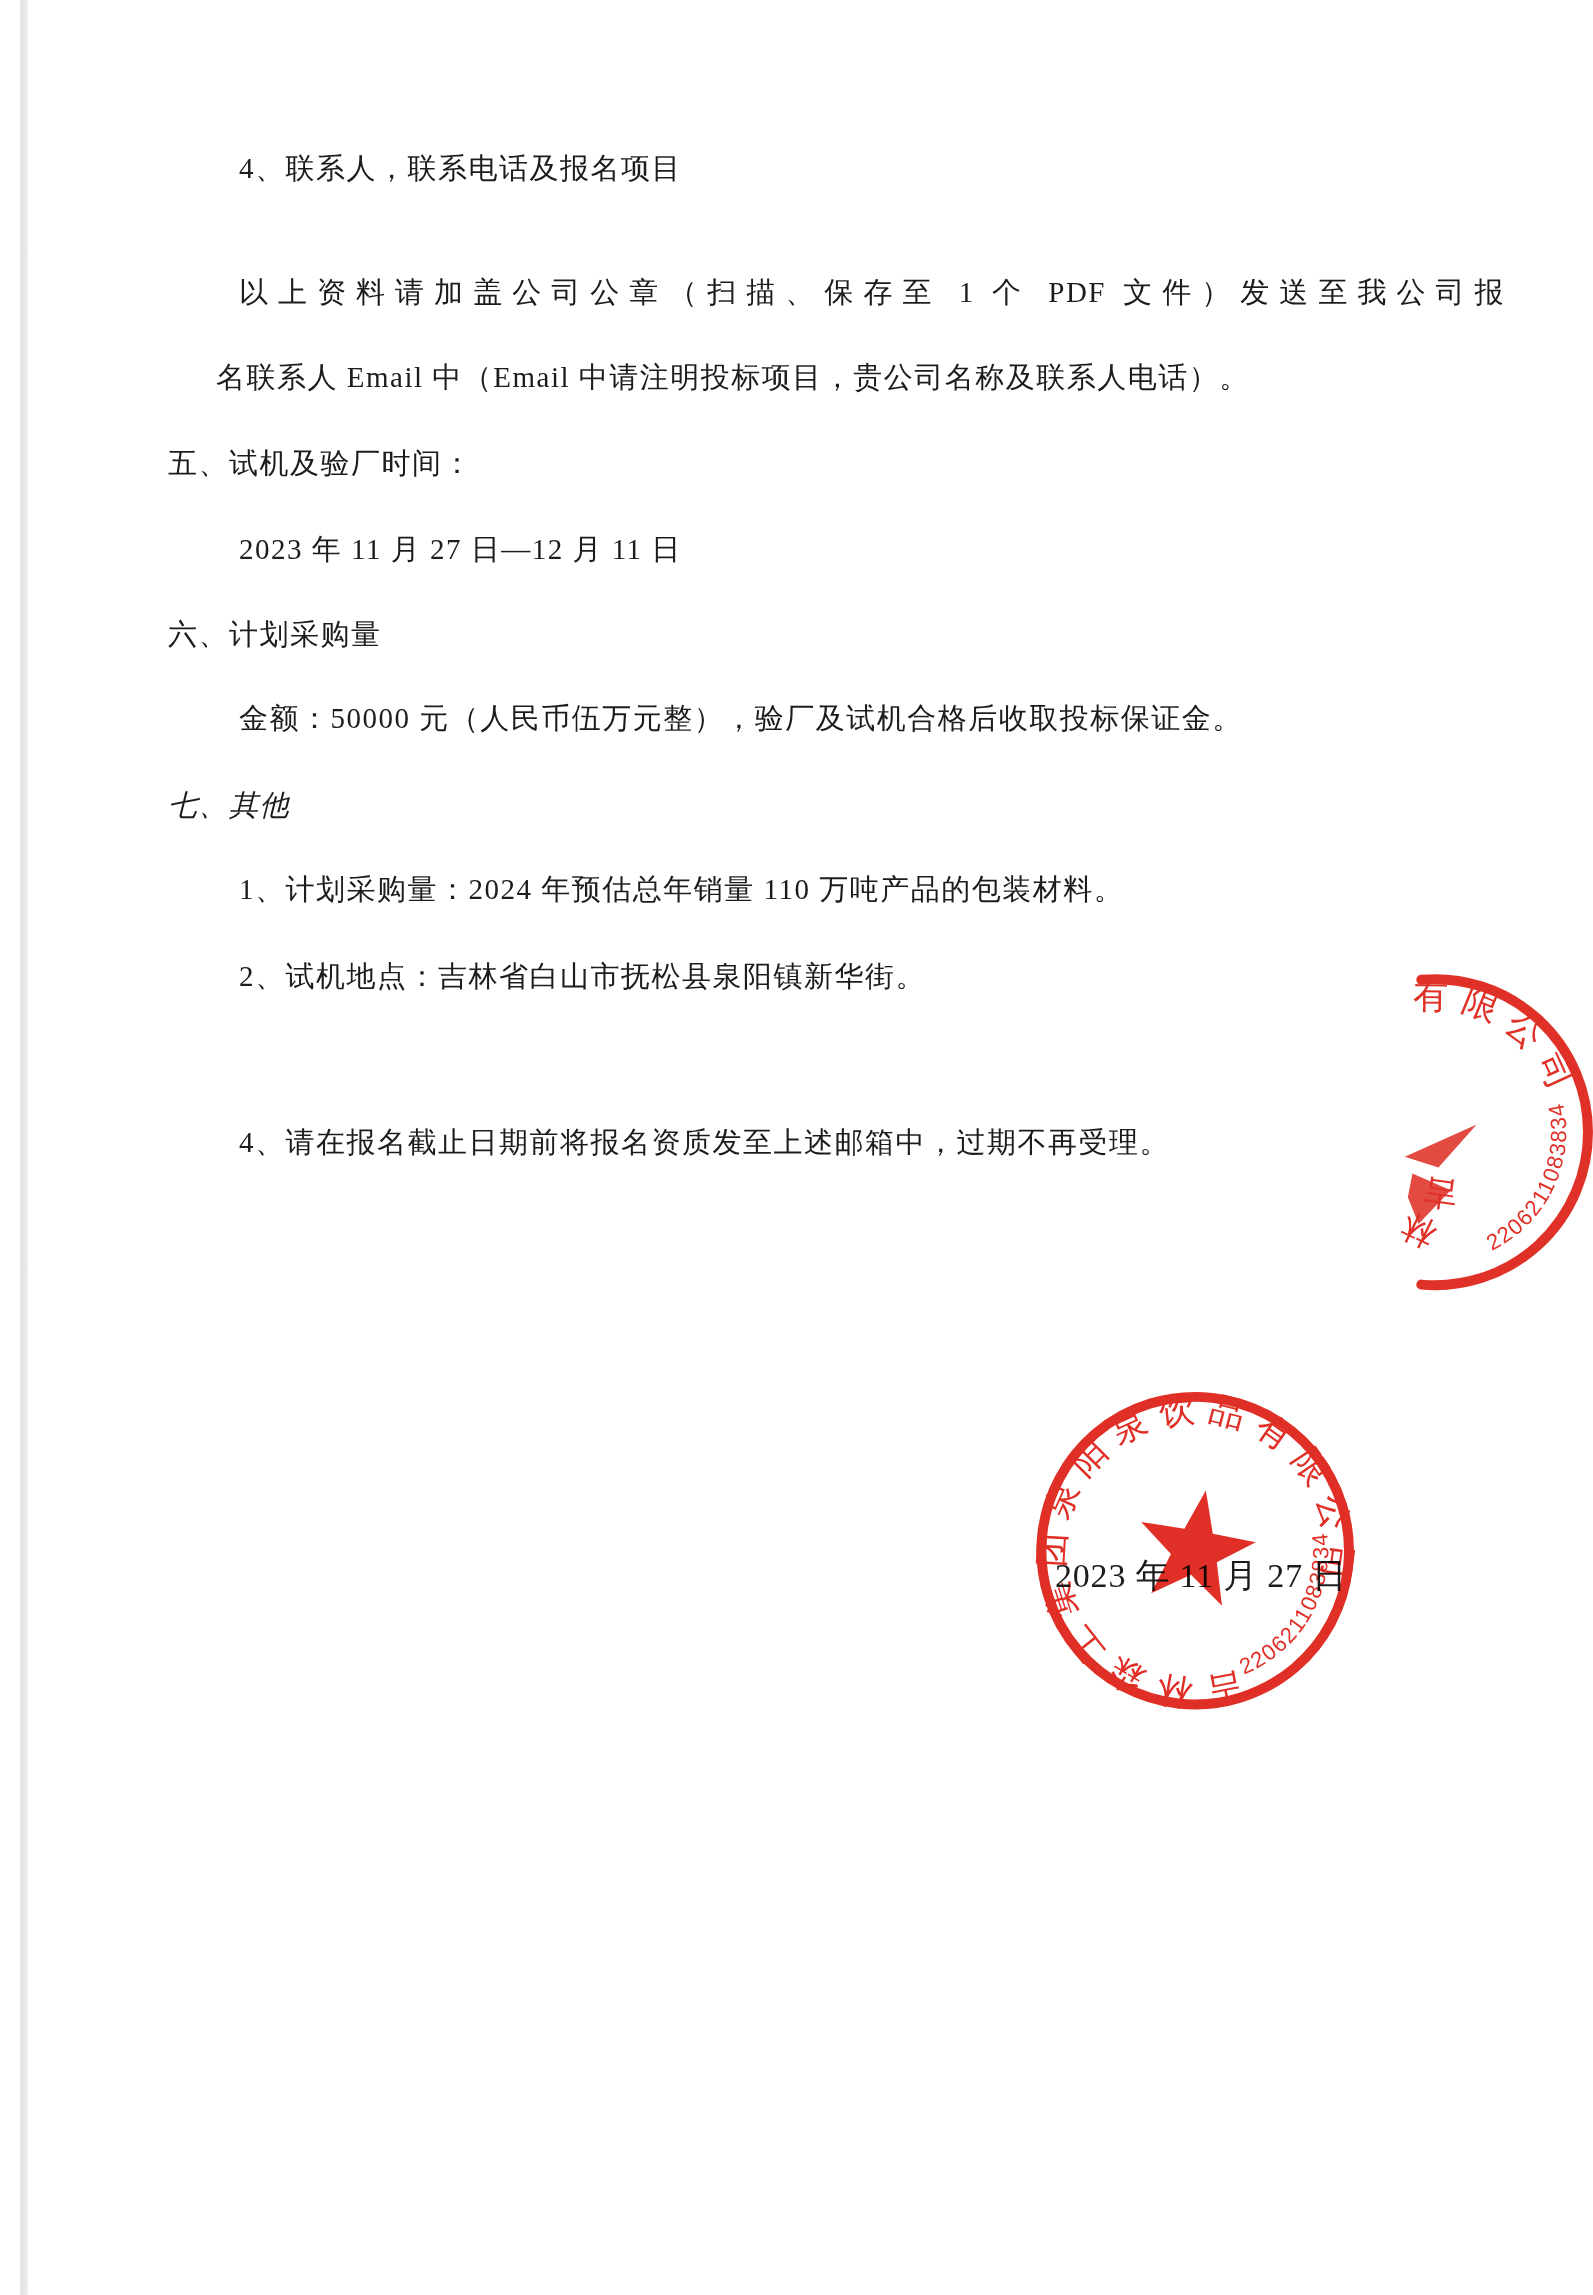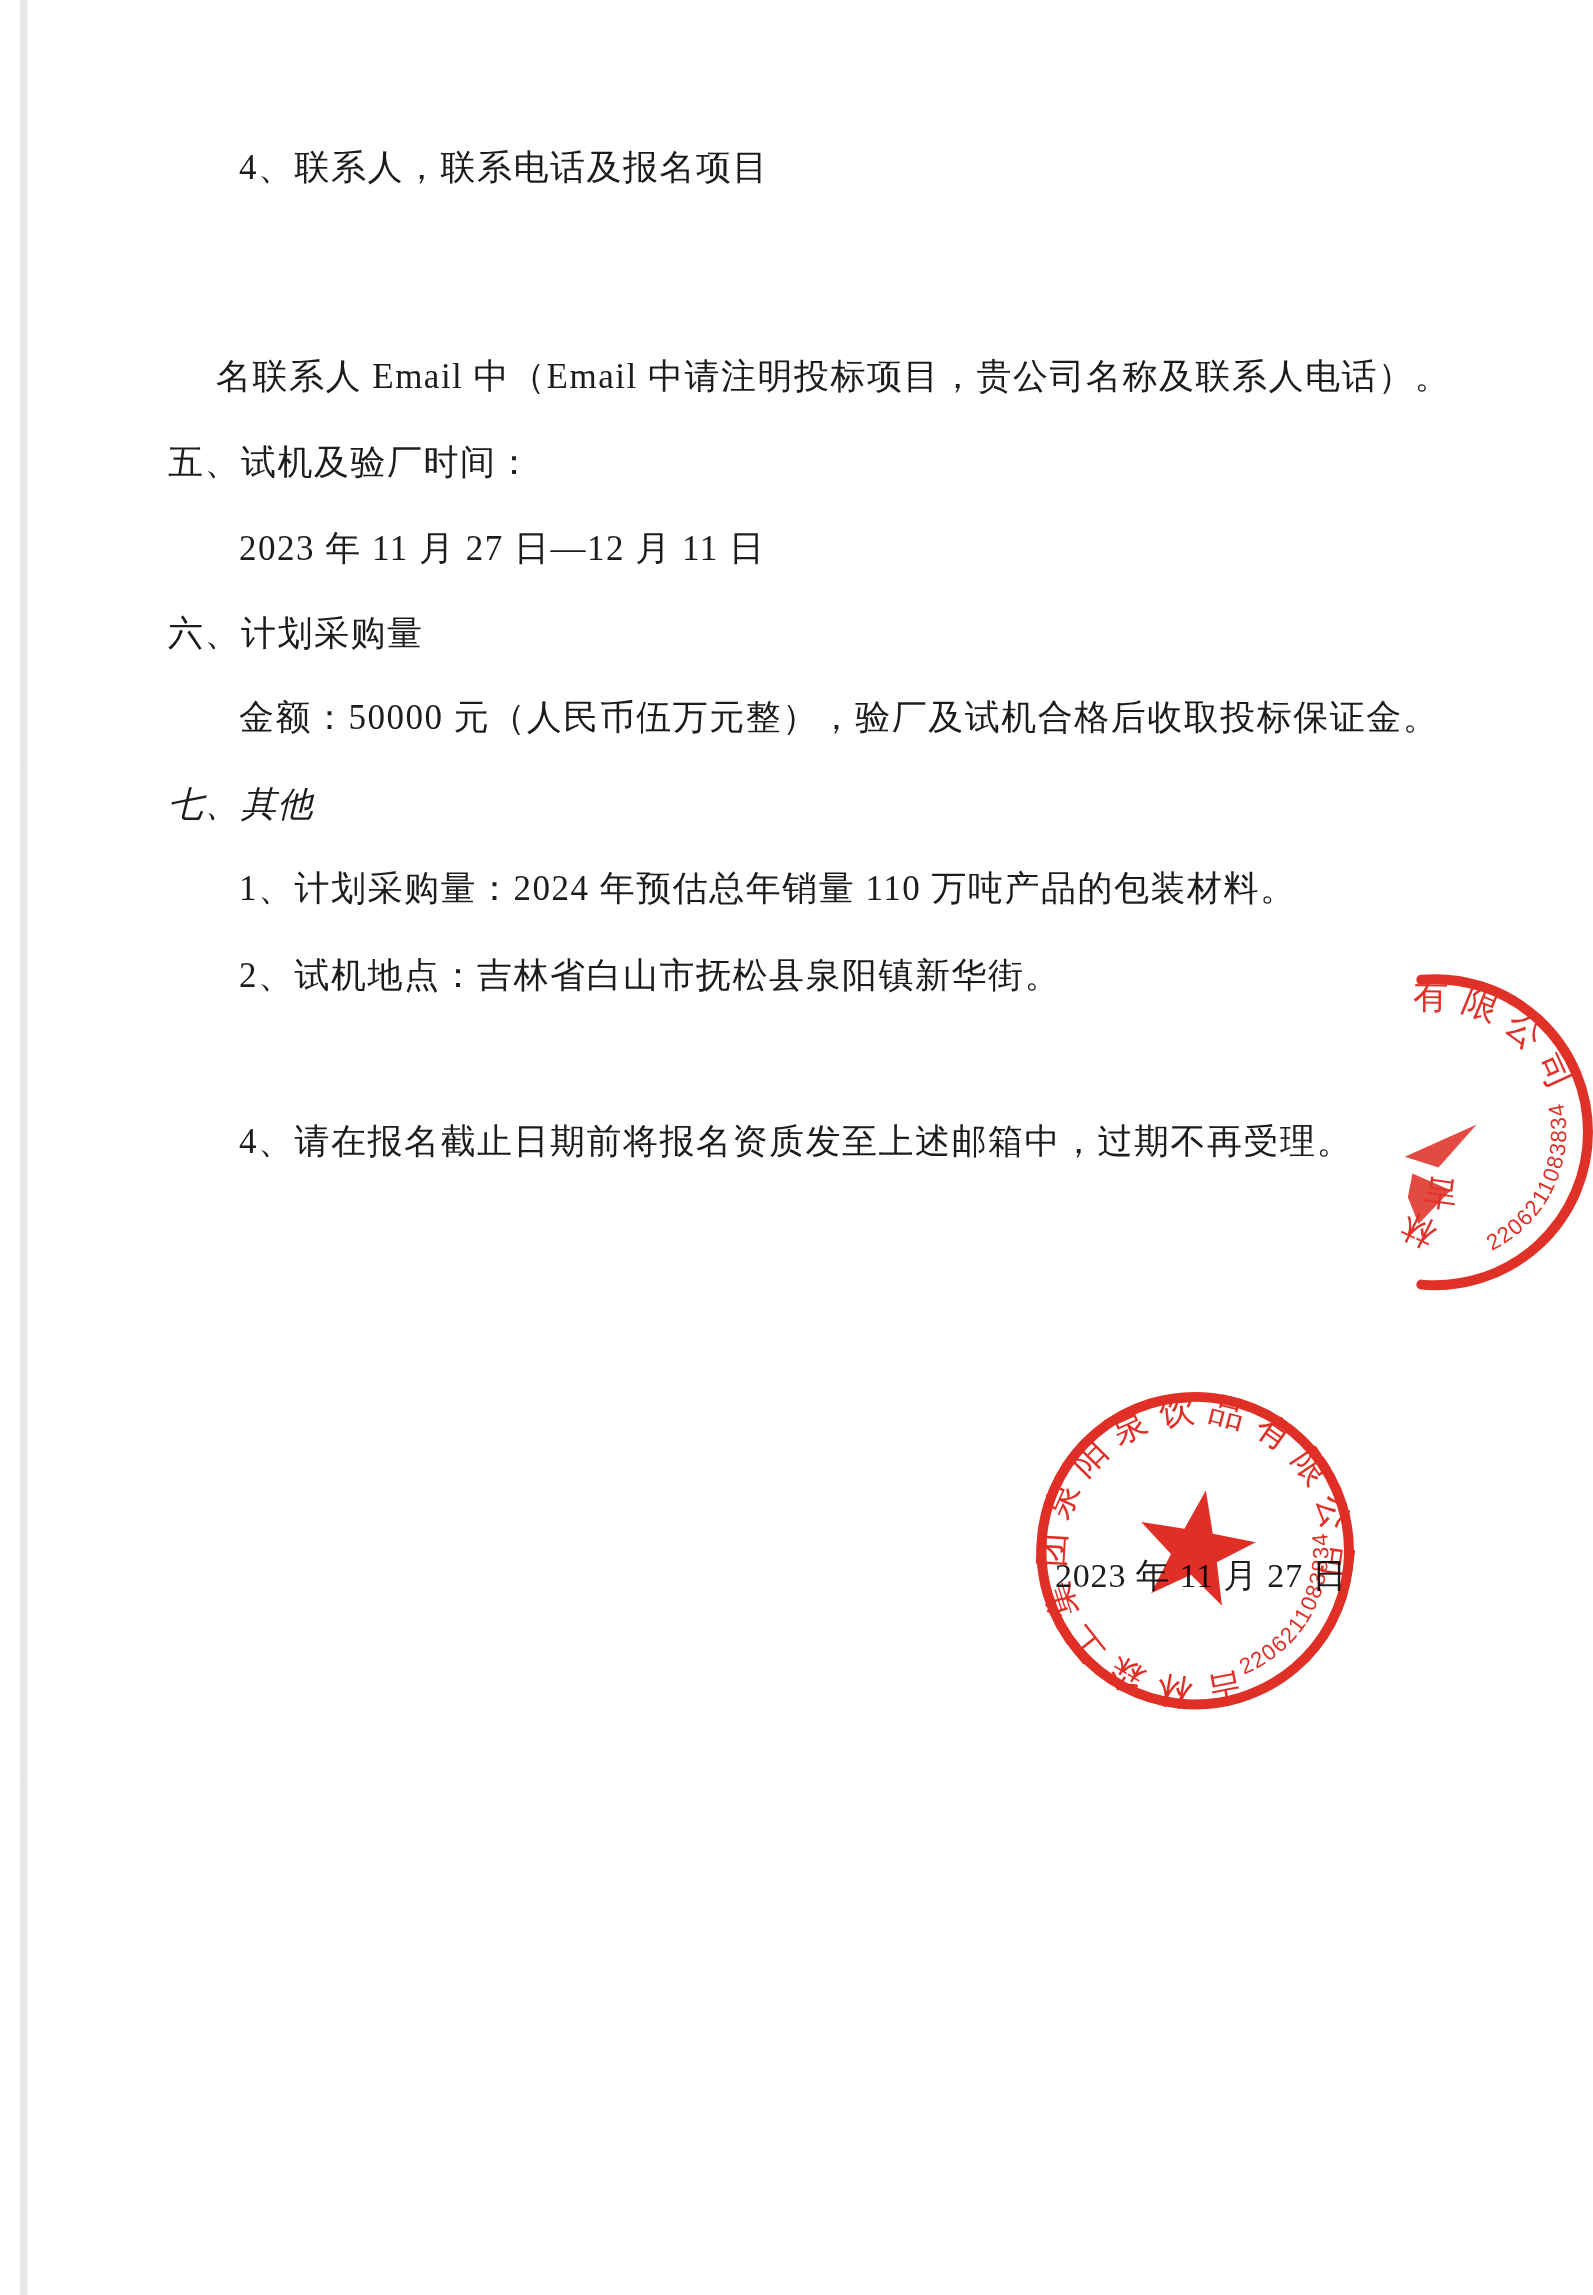--- a/index.html
+++ b/index.html
@@ -11,21 +11,21 @@
     font-family:"Liberation Serif","DejaVu Serif",serif;
     color:var(--ink-color,#1c1c1c);
   }
   .scan-edge{
     position:absolute;left:20px;top:0;width:7.7px;height:2295px;
     background:linear-gradient(to right,rgba(130,130,130,.18),rgba(160,160,160,.28),rgba(130,130,130,.10));
     pointer-events:none;
   }
   .tline{
     position:absolute;
-    font-size:35px;line-height:46px;
+    font-size:29px;line-height:46px;
     letter-spacing:1.5px;
     white-space:nowrap;
   }
   .tline.justify{
     white-space:normal;
     text-align:justify;
     text-align-last:justify;
   }
   .email-link{
     text-decoration:underline;
@@ -47,20 +47,21 @@
   .seal-text{fill:var(--seal-color,#dd2016);font-family:"Liberation Serif","DejaVu Serif",serif;}
   .seal-digits{fill:var(--seal-color,#dd2016);font-family:"Liberation Sans","DejaVu Sans",sans-serif;}
 </style>
 </head>
 <body>
 
 <div class="page">
   <div class="scan-edge"></div>
 
   <div class="tline" style="left:239px;top:145px;">4、联系人，联系电话及报名项目</div>
+  <div class="tline justify" style="left:239px;top:269px;width:1266px;">以上资料请加盖公司公章（扫描、保存至 1 个 PDF 文件）发送至我公司报</div>
   <div class="tline" style="left:168px;top:354px;margin-left:48px;">名联系人 Email 中（Email 中请注明投标项目，贵公司名称及联系人电话）。</div>
   <div class="tline" style="left:168px;top:440px;">五、试机及验厂时间：</div>
   <div class="tline" style="left:239px;top:526px;">2023 年 11 月 27 日—12 月 11 日</div>
   <div class="tline" style="left:168px;top:611px;">六、计划采购量</div>
   <div class="tline" style="left:239px;top:695px;">金额：50000 元（人民币伍万元整），验厂及试机合格后收取投标保证金。</div>
   <div class="tline" style="left:168px;top:782px;font-style:italic;">七、其他</div>
   <div class="tline" style="left:239px;top:866px;">1、计划采购量：2024 年预估总年销量 110 万吨产品的包装材料。</div>
   <div class="tline" style="left:239px;top:953px;">2、试机地点：吉林省白山市抚松县泉阳镇新华街。</div>
 
 

